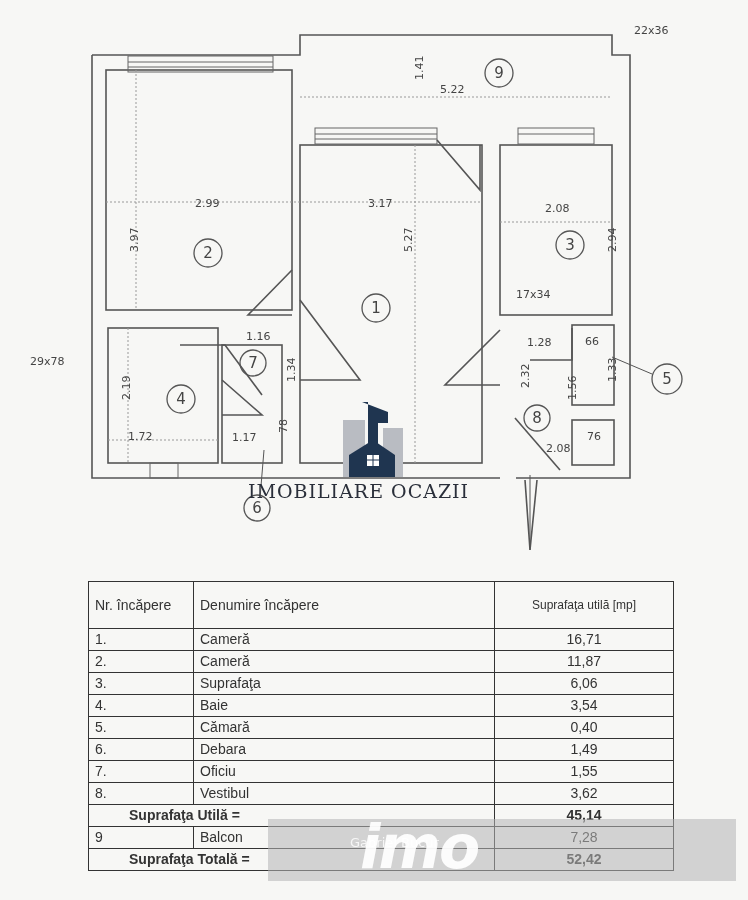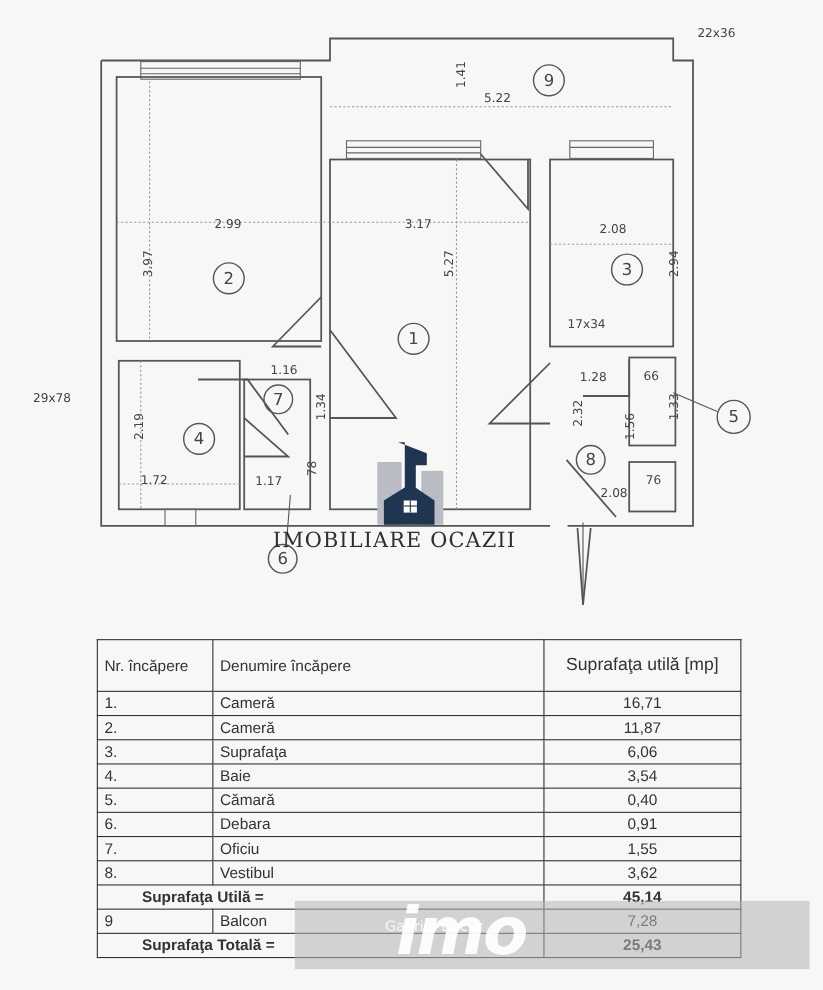--- a/index.html
+++ b/index.html
@@ -10,21 +10,21 @@
   .circnum{font-family:"DejaVu Sans",sans-serif;font-size:15px;fill:#444;text-anchor:middle;dominant-baseline:central;}
   .wall{fill:none;stroke:#555;stroke-width:1.6;}
   .dim{stroke:#999;stroke-width:1;stroke-dasharray:2 2;fill:none;}
   .brand{position:absolute;left:248px;top:480px;width:250px;text-align:left;font-family:"DejaVu Serif",serif;font-size:19px;letter-spacing:1px;color:#2a2f3a;}
   table{position:absolute;left:88px;top:581px;width:586px;border-collapse:collapse;font-family:"Liberation Sans",sans-serif;font-size:14px;color:#333;}
   td{border:1.5px solid #333;padding:1px 6px;height:19px;line-height:19px;}
   td.nr{width:92px;margin-left:48px;}
   td.name{width:288px;}
   td.val{text-align:center;}
   .hdr td{height:44px;line-height:16px;vertical-align:middle;}
-  .hdr td.val{font-size:16px;}
+  .hdr td.val{font-size:12px;}
   .sum td{font-weight:bold;}
   .sumlabel{text-align:left;padding-left:40px;}
   .wm{position:absolute;left:268px;top:819px;width:468px;height:62px;background:rgba(180,180,180,0.55);}
   .wm-text{position:absolute;left:360px;top:812px;font-family:"DejaVu Sans",sans-serif;font-size:60px;font-weight:bold;font-style:italic;color:rgba(255,255,255,0.92);letter-spacing:-2px;}
   .wm-small{position:absolute;left:318px;top:835px;font-size:13px;color:rgba(255,255,255,0.8);margin-left:32px;}
 </style>
 </head>
 <body>
 
 <svg id="plan" viewBox="0 0 748 560" xmlns="http://www.w3.org/2000/svg">
@@ -166,21 +166,21 @@
         <td class="val">3,54</td>
       </tr>
   <tr>
         <td>5.</td>
         <td>Cămară</td>
         <td class="val">0,40</td>
       </tr>
   <tr>
         <td>6.</td>
         <td>Debara</td>
-        <td class="val">0,91</td>
+        <td class="val">1,49</td>
       </tr>
   <tr>
         <td>7.</td>
         <td>Oficiu</td>
         <td class="val">1,55</td>
       </tr>
   <tr>
         <td>8.</td>
         <td>Vestibul</td>
         <td class="val">3,62</td>
@@ -189,20 +189,20 @@
     <td colspan="2" class="sumlabel">Suprafaţa Utilă =</td>
     <td class="val">45,14</td>
   </tr>
   <tr>
     <td>9</td>
     <td>Balcon</td>
     <td class="val">7,28</td>
   </tr>
   <tr class="sum">
     <td colspan="2" class="sumlabel">Suprafaţa Totală =</td>
-    <td class="val">25,43</td>
+    <td class="val">52,42</td>
   </tr>
 </tbody>
   </table>
 
 <div class="wm"></div>
 <div class="wm-small">Gabriel Bucur</div>
 <div class="wm-text">imo</div>
 
 </body></html>

